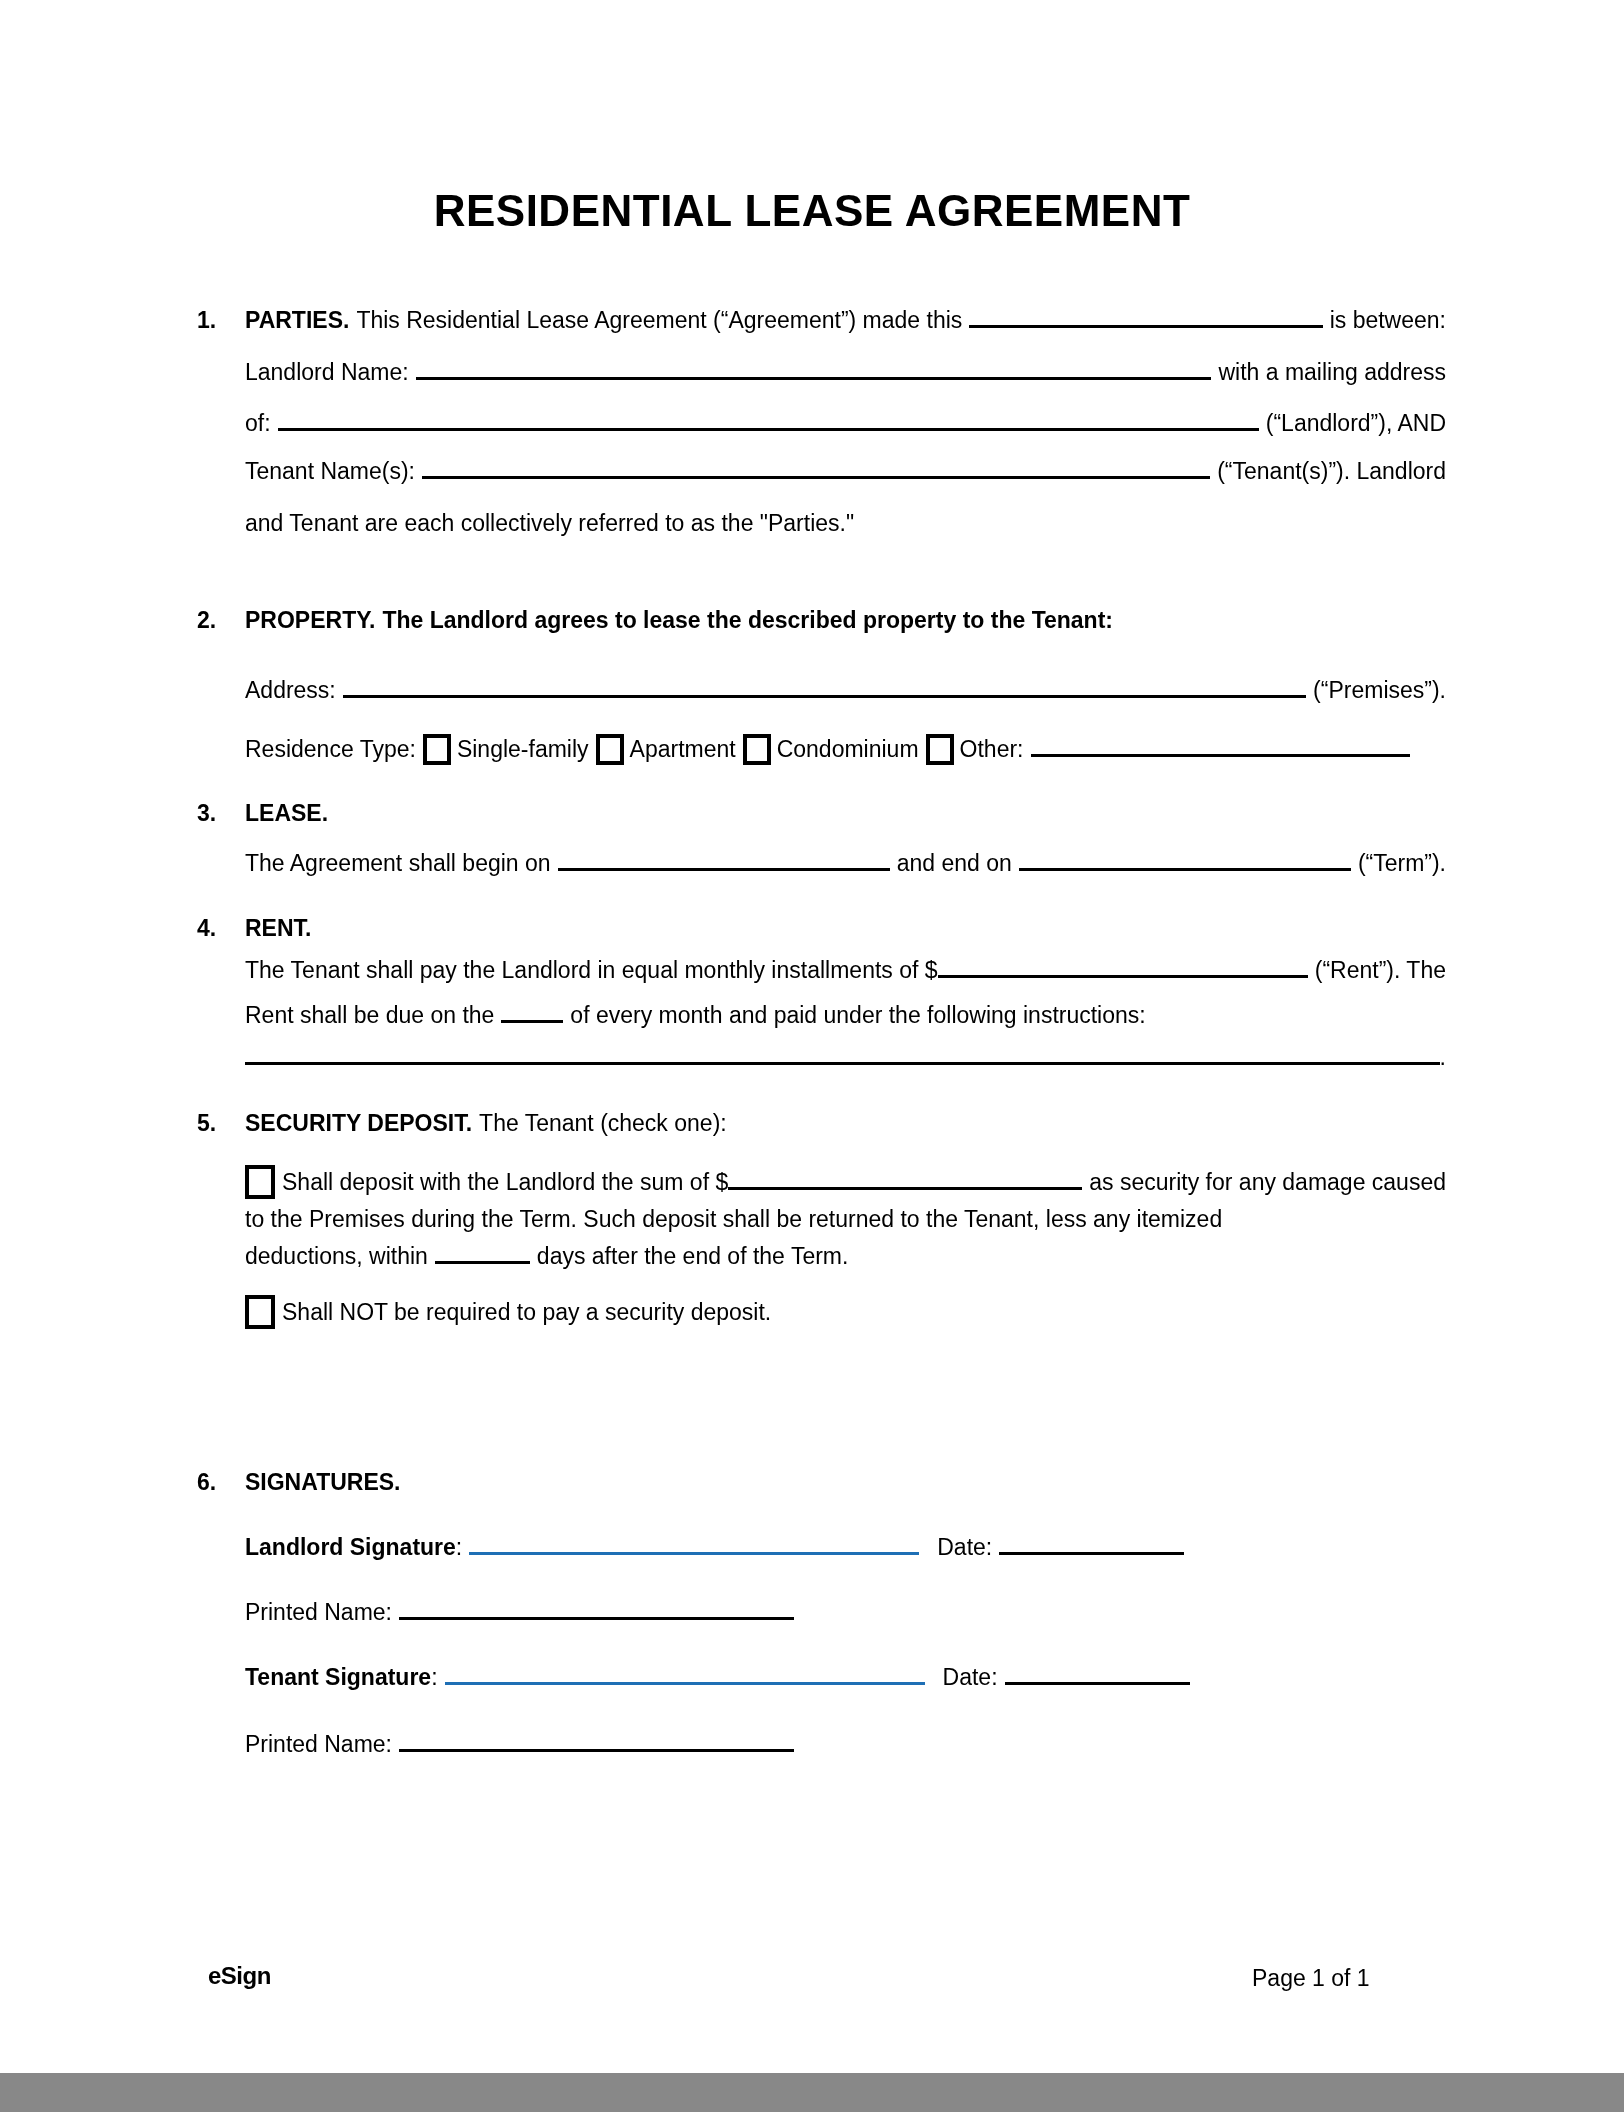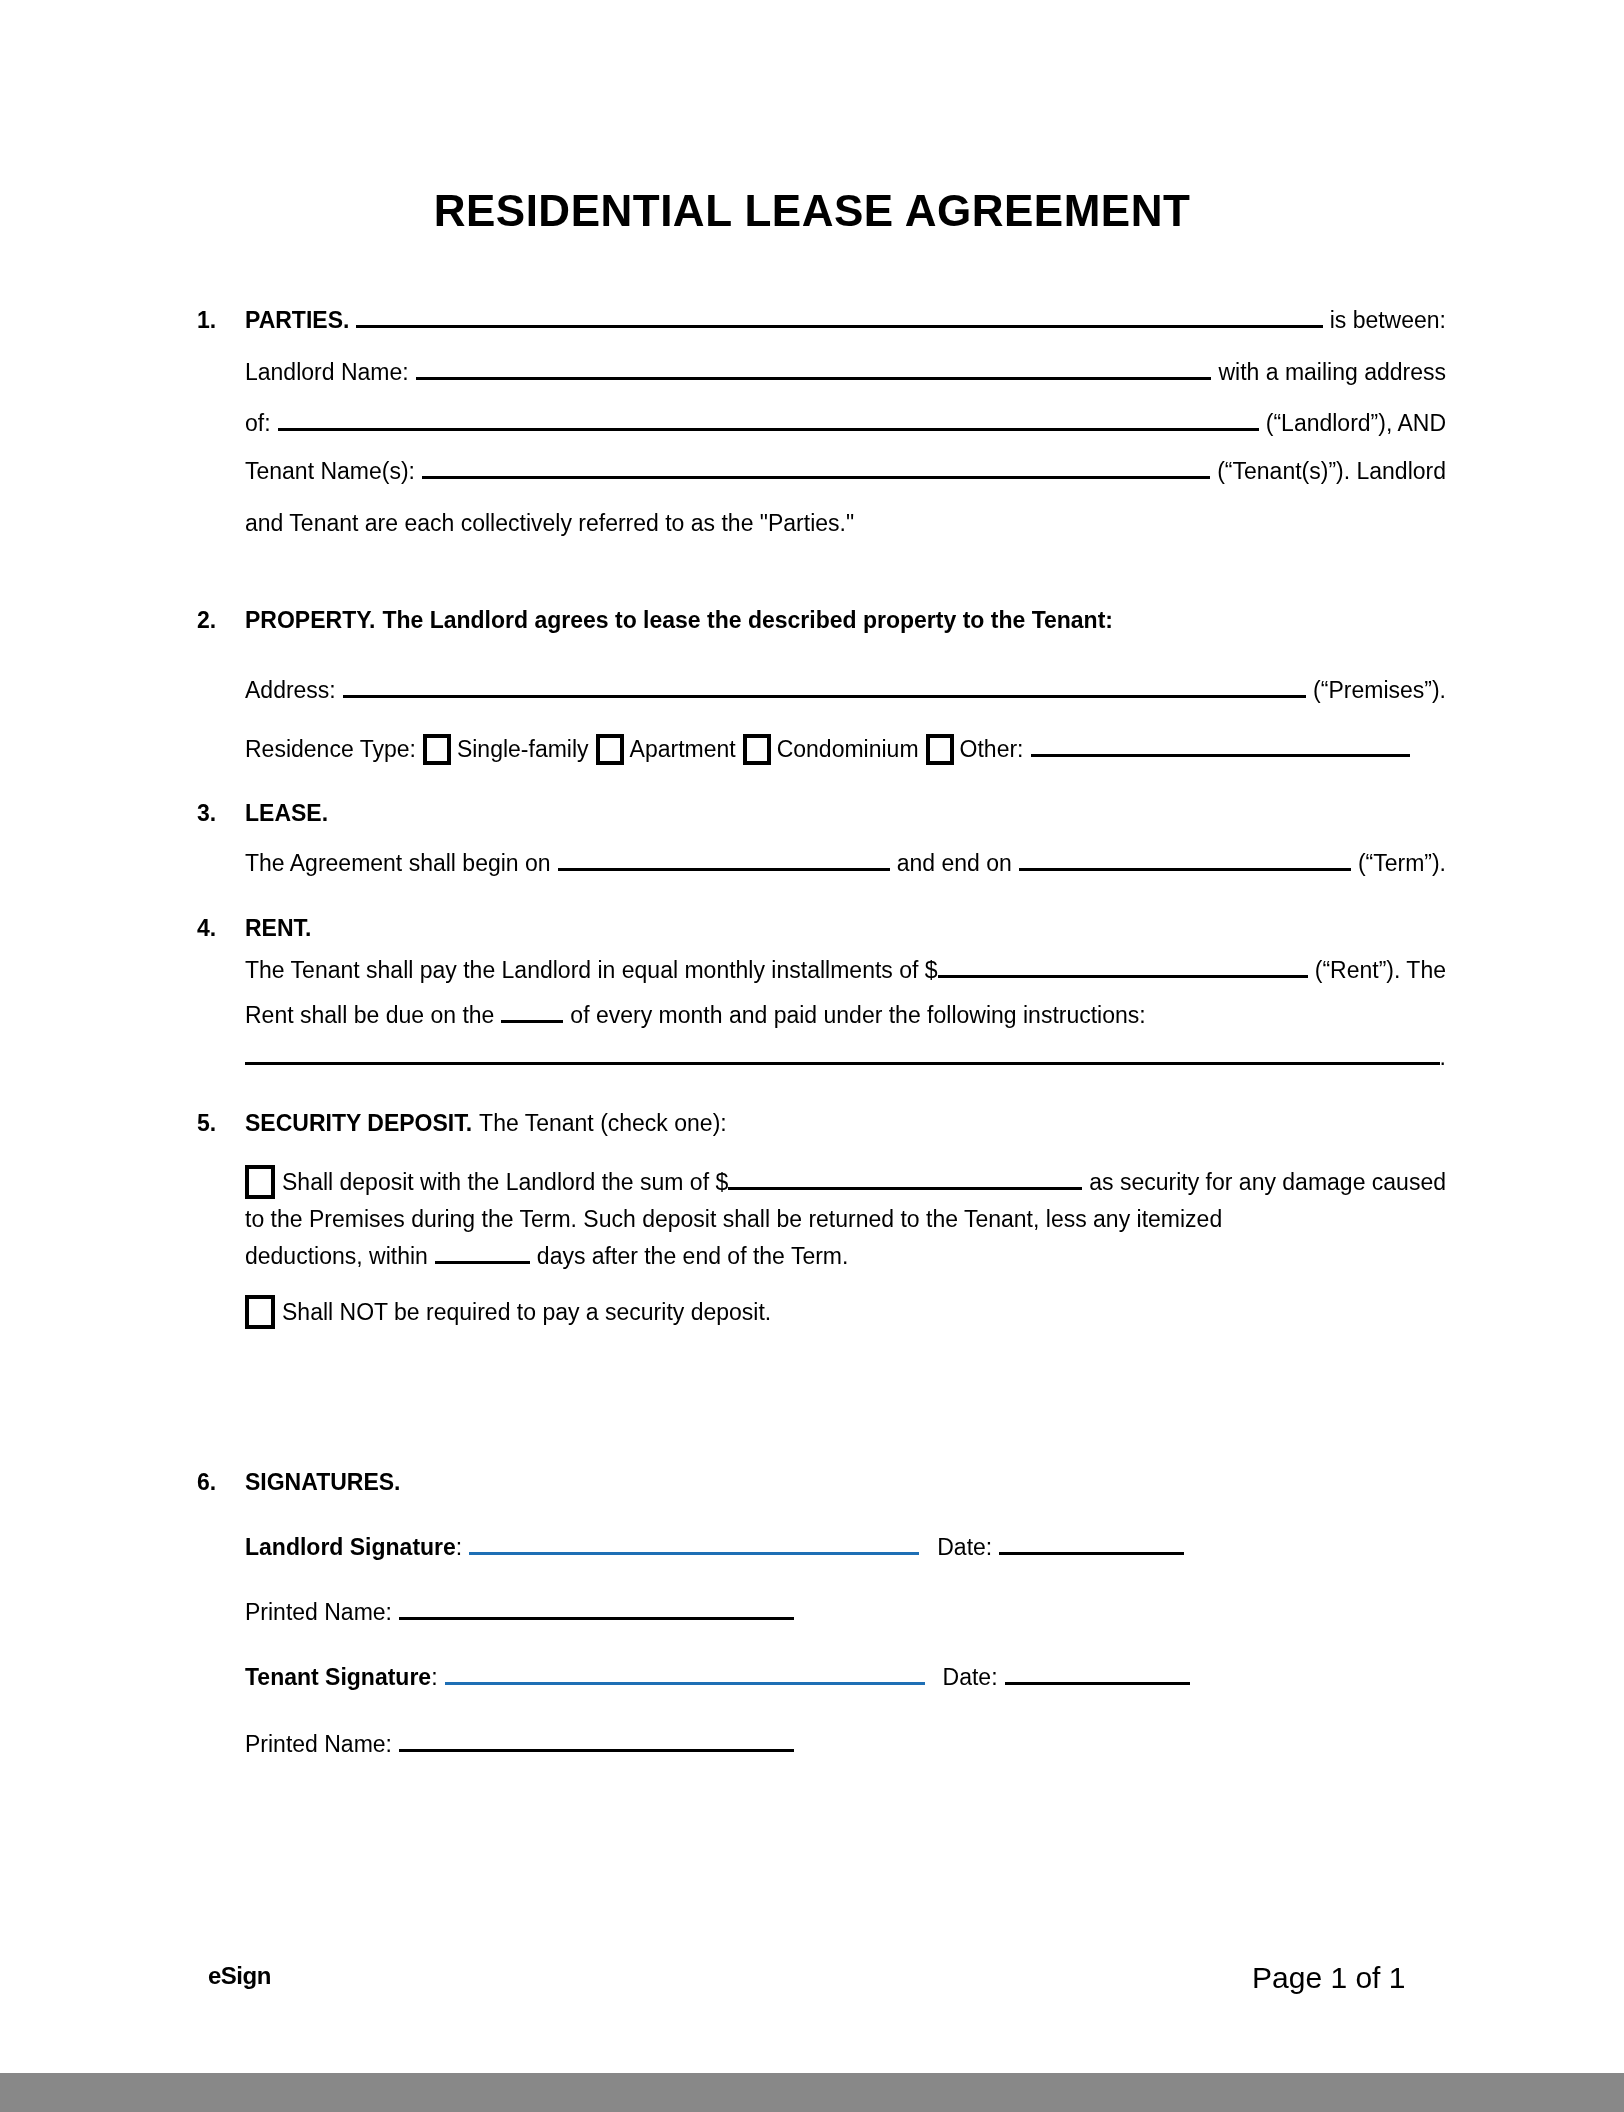--- a/index.html
+++ b/index.html
@@ -54,33 +54,34 @@
     background:#fff;
   }
   .cb-lg { width:30px; height:34px; }
   .footer-brand {
     position:absolute; left:208px; top:1956px;
     font-size:24px; font-weight:bold; line-height:40px;
     letter-spacing:-0.5px;
   }
   .footer-page {
     position:absolute; left:1252px; top:1961px;
-    font-size:30px; line-height:34px;
+    font-size:23px; line-height:34px;
   }
 </style>
 </head>
 <body>
 
 <div class="page">
 
   <div class="title">RESIDENTIAL LEASE AGREEMENT</div>
 
   <div class="line" style="top:303px">
     <span class="num">1.</span>
     <span class="seg bold">PARTIES.</span>
+    <span class="seg">This Residential Lease Agreement (“Agreement”) made this</span>
     <span class="blank grow"></span>
     <span class="seg">is between:</span>
   </div>
   <div class="line" style="top:355px">
     <span class="seg">Landlord Name:</span>
     <span class="blank grow"></span>
     <span class="seg">with a mailing address</span>
   </div>
   <div class="line" style="top:406px">
     <span class="seg">of:</span>

